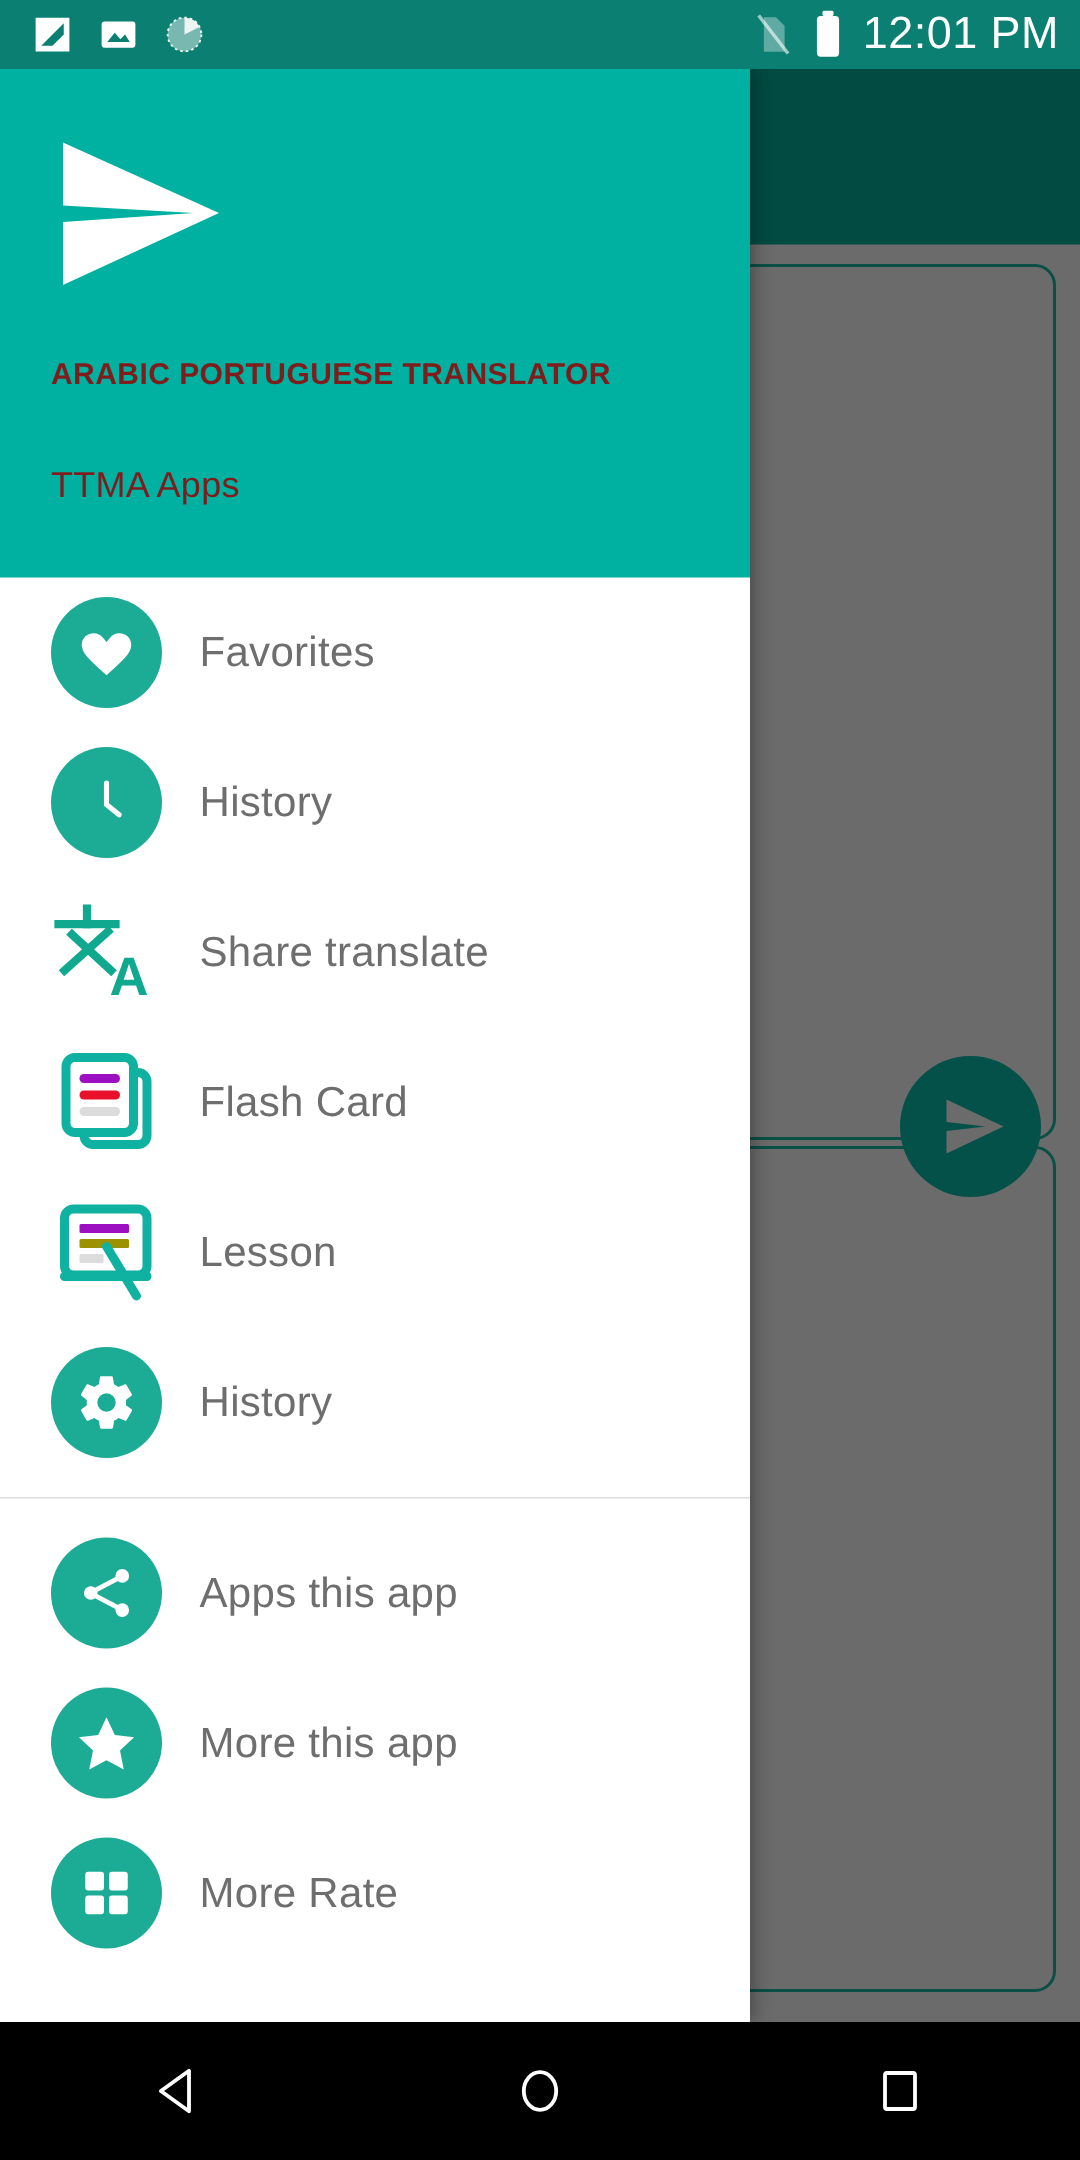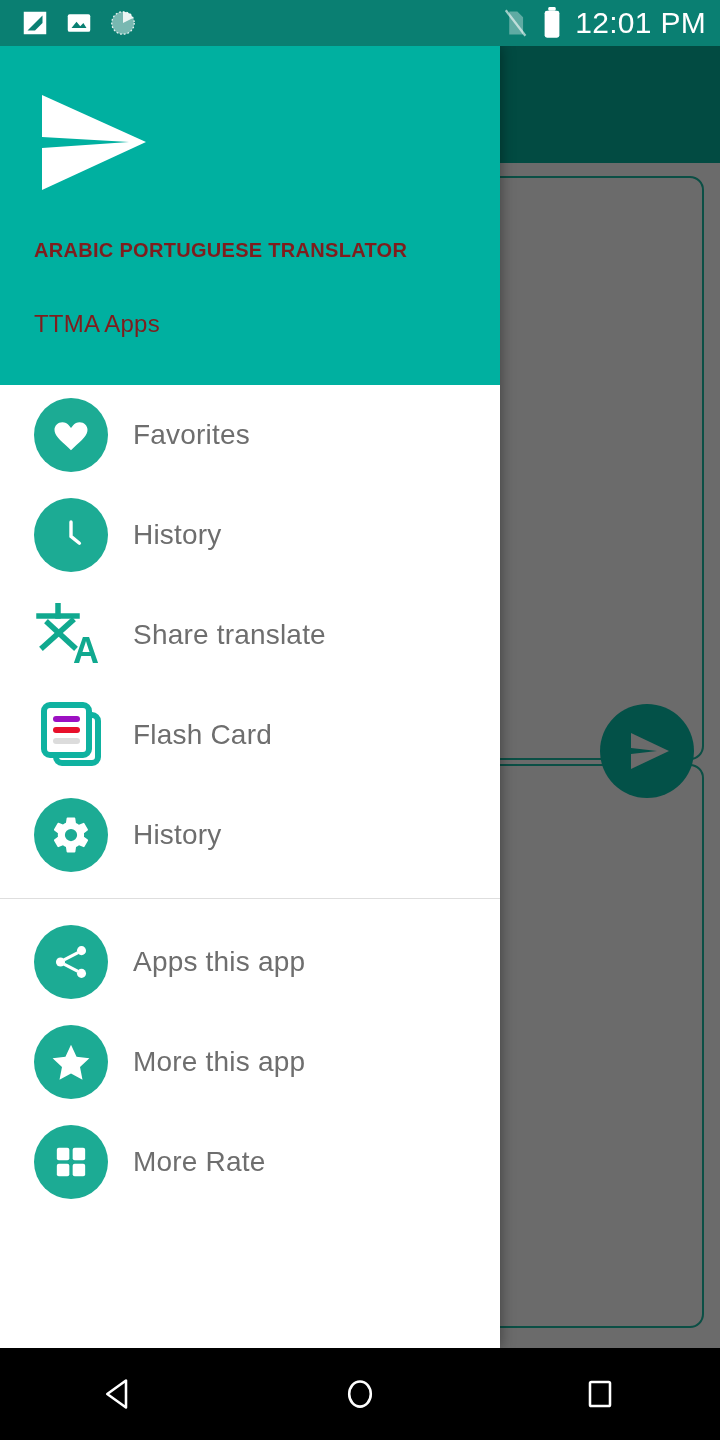--- a/index.html
+++ b/index.html
@@ -297,20 +297,33 @@
             <rect x="22" y="17" width="42" height="48" rx="6" fill="none" stroke="#0fb2a0" stroke-width="6"></rect>
             <rect x="10" y="7" width="45" height="50" rx="6" fill="#ffffff" stroke="#0fb2a0" stroke-width="6"></rect>
             <rect x="19" y="18" width="27" height="6" rx="3" fill="#9c10c2"></rect>
             <rect x="19" y="29" width="27" height="6" rx="3" fill="#e8102b"></rect>
             <rect x="19" y="40" width="27" height="6" rx="3" fill="#dcdcdc"></rect>
           </svg>
         </div>
         <div class="menu-label">Flash Card</div>
       </div>
 
+      <div class="menu-item">
+        <div class="menu-icon">
+          <svg width="74" height="74" viewBox="0 0 74 74">
+            <rect x="9" y="8" width="55" height="44" rx="6" fill="#ffffff" stroke="#0fb2a0" stroke-width="6"></rect>
+            <rect x="6" y="50" width="61" height="6" rx="3" fill="#0fb2a0"></rect>
+            <rect x="19" y="18" width="33" height="6" rx="1" fill="#9c10c2"></rect>
+            <rect x="19" y="28" width="33" height="6" rx="1" fill="#9c9100"></rect>
+            <rect x="19" y="38" width="16" height="6" rx="1" fill="#dcdcdc"></rect>
+            <line x1="37" y1="33" x2="57" y2="66" stroke="#0fb2a0" stroke-width="6" stroke-linecap="round"></line>
+          </svg>
+        </div>
+        <div class="menu-label">Lesson</div>
+      </div>
 
       <div class="menu-item">
         <div class="menu-icon">
           <div class="circle-icon">
             <svg width="42" height="42" viewBox="0 0 24 24">
               <path d="M19.4 13c.04-.33.06-.66.06-1s-.02-.67-.06-1l2.1-1.6a.5.5 0 0 0 .12-.64l-2-3.46a.5.5 0 0 0-.6-.22l-2.5 1a7.3 7.3 0 0 0-1.7-1l-.38-2.65A.5.5 0 0 0 14 2h-4a.5.5 0 0 0-.5.42L9.12 5.07a7.3 7.3 0 0 0-1.7 1l-2.5-1a.5.5 0 0 0-.6.22l-2 3.46a.5.5 0 0 0 .12.64L4.54 11c-.04.33-.06.66-.06 1s.02.67.06 1l-2.1 1.6a.5.5 0 0 0-.12.64l2 3.46c.12.22.38.3.6.22l2.5-1c.52.4 1.1.74 1.7 1l.38 2.65c.04.25.25.43.5.43h4c.25 0 .46-.18.5-.43l.38-2.65a7.3 7.3 0 0 0 1.7-1l2.5 1c.22.08.48 0 .6-.22l2-3.46a.5.5 0 0 0-.12-.64zM12 15.5A3.5 3.5 0 1 1 15.5 12 3.5 3.5 0 0 1 12 15.5z" fill="#ffffff"></path>
             </svg>
           </div>
         </div>
         <div class="menu-label">History</div>

